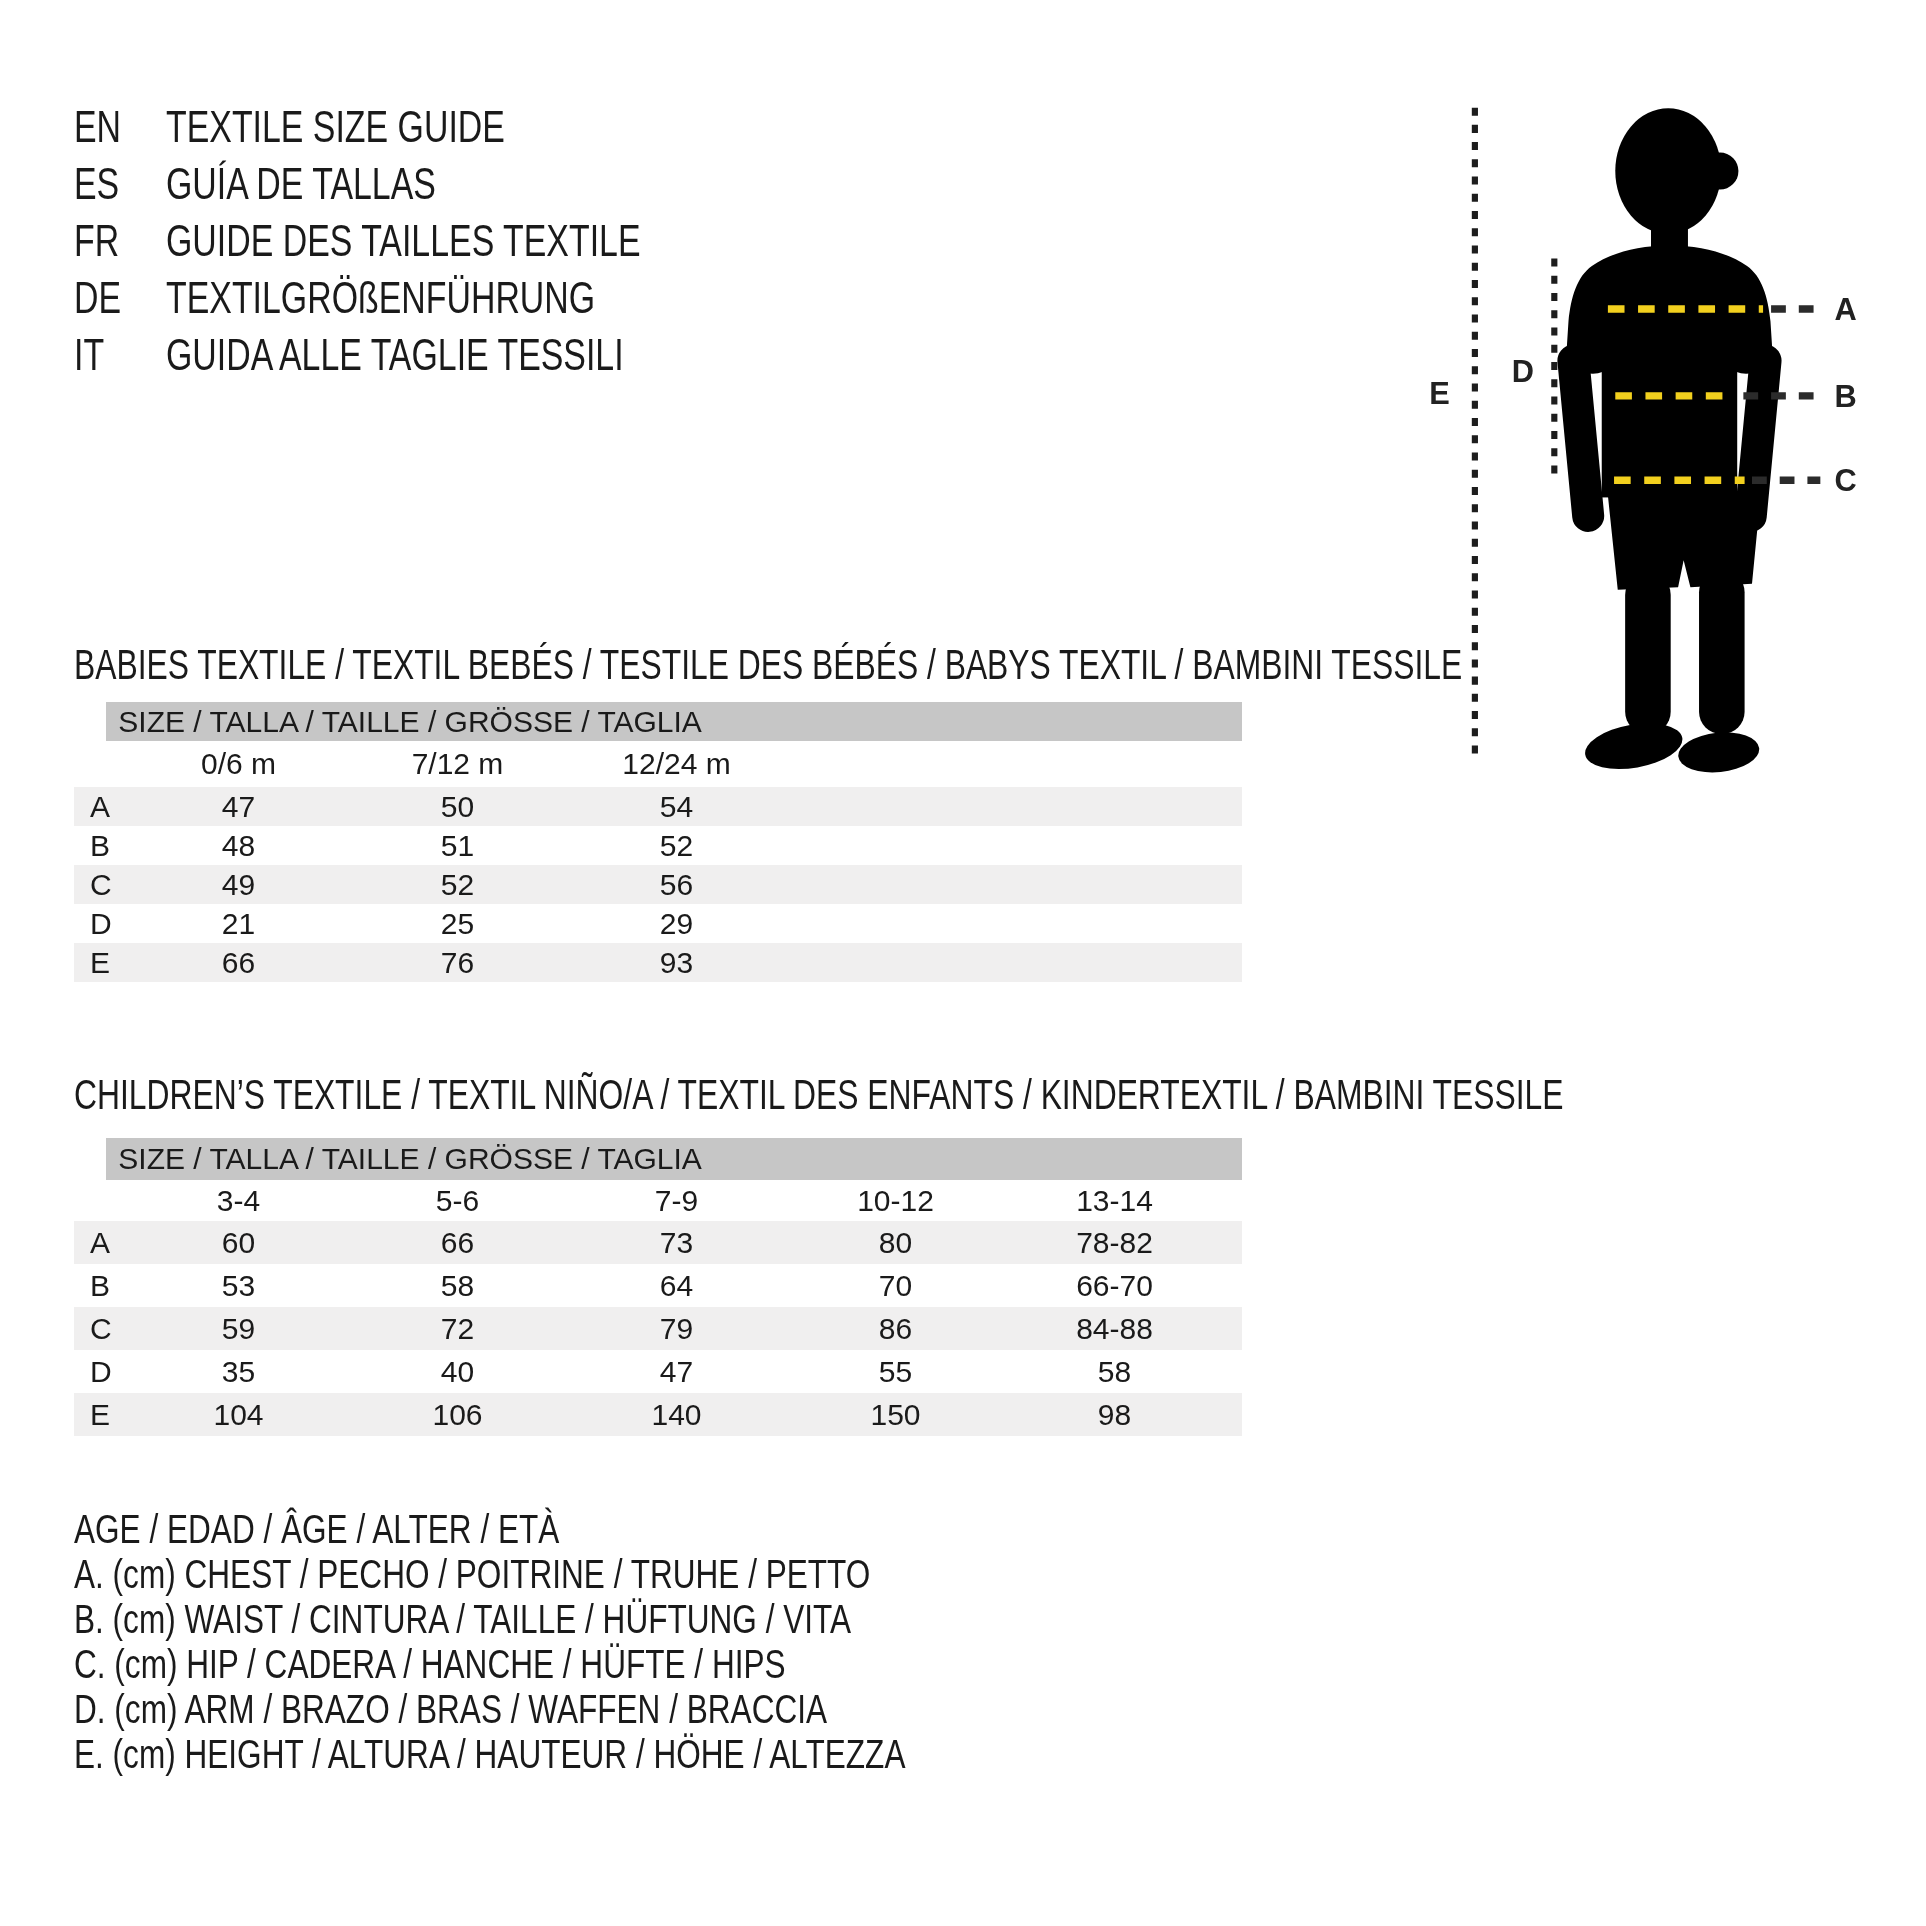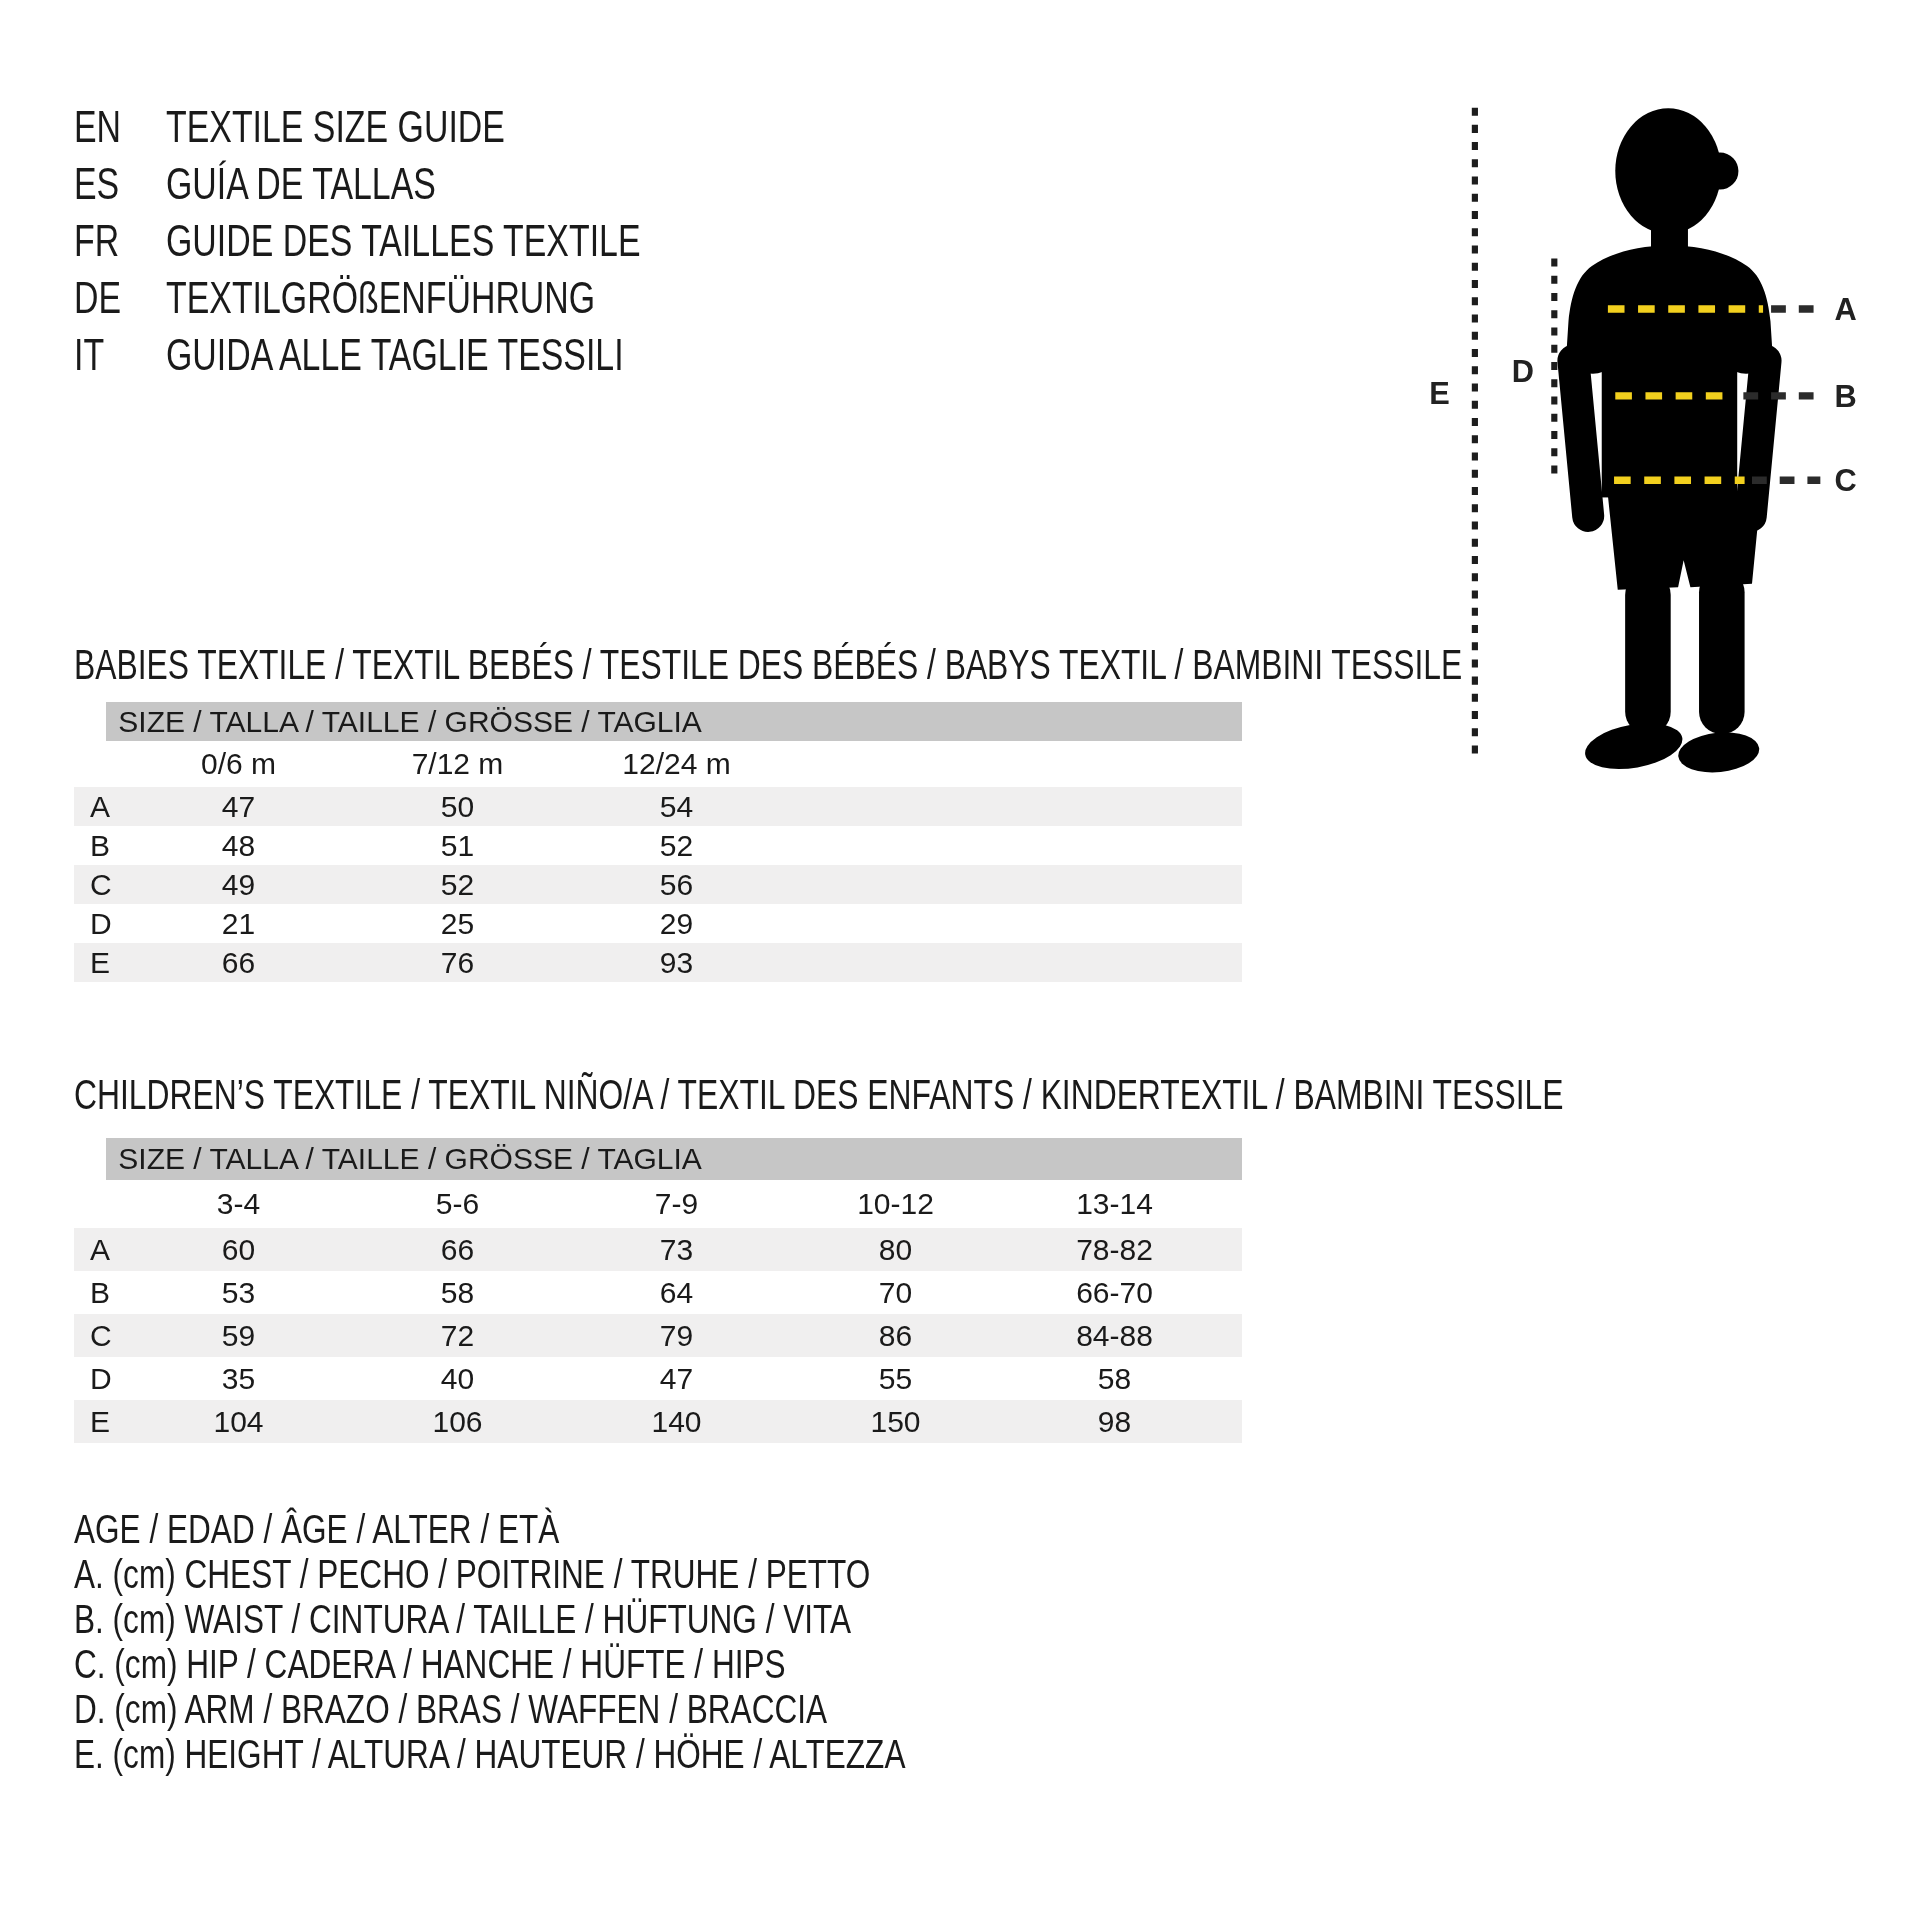--- a/index.html
+++ b/index.html
@@ -29,21 +29,21 @@
   .sg-table { position: absolute; left: 74px; width: 1168px; font-size: 30px; }
   .babies-table { top: 702px; }
   .children-table { top: 1138px; }
 
   .bar { background: #c6c6c6; display: flex; align-items: center; padding-left: 12.3px; box-sizing: border-box; margin-left: 32px; }
   .babies-table .bar { height: 39px; }
   .children-table .bar { height: 42px; }
 
   .cols-row, .drow { display: flex; align-items: center; }
   .babies-table .cols-row { height: 46px; }
-  .children-table .cols-row { height: 48px; }
+  .children-table .cols-row { height: 41px; }
   .babies-table .drow { height: 39px; }
   .children-table .drow { height: 43px; }
   .drow.alt { background: #f0efef; }
 
   .cl { width: 55px; flex: 0 0 55px; padding-left: 16px; box-sizing: border-box; }
   .cv { width: 219px; flex: 0 0 219px; text-align: center; }
 
   
   .legend { position: absolute; left: 74px; top: 1507px; text-align: right; }
   .legend-line { height: 45px; display: flex; align-items: center; font-size: 41px; }

